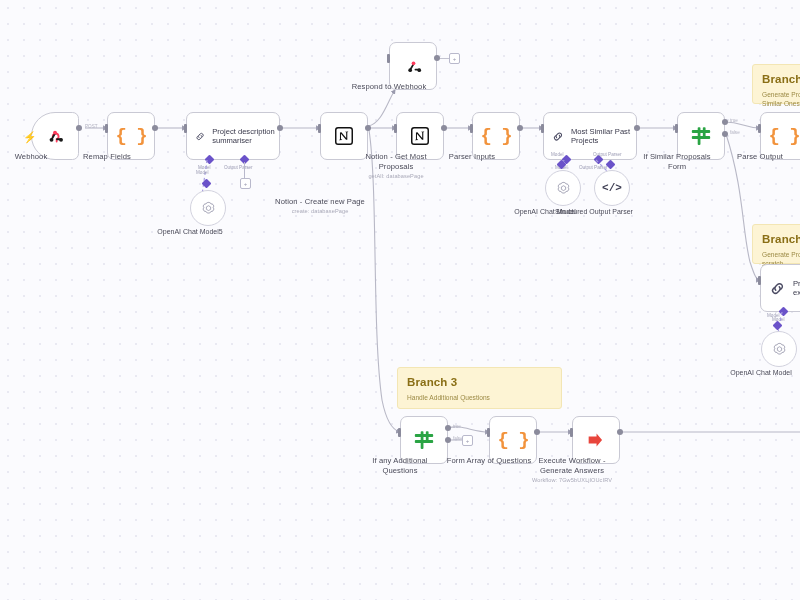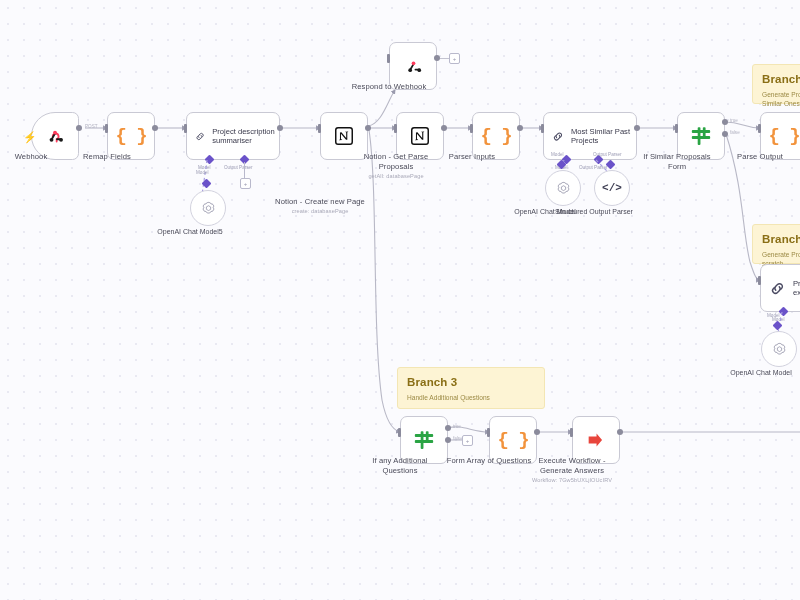--- a/index.html
+++ b/index.html
@@ -125,21 +125,21 @@
   <div class="sticky" style="left:752px;top:64px;width:110px;height:40px;">
     <h3>Branch 1</h3>
     <p>Generate Proposal from Similar Ones.</p>
   </div>
 
   <div class="sticky" style="left:752px;top:224px;width:110px;height:40px;">
     <h3>Branch 2</h3>
     <p>Generate Proposal from scratch.</p>
   </div>
 
-  <div class="sticky" style="left:397px;top:367px;width:148px;height:42px;">
+  <div class="sticky" style="left:397px;top:367px;width:165px;height:42px;">
     <h3>Branch 3</h3>
     <p>Handle Additional Questions</p>
   </div>
 
 
   <div class="node" style="left:31px;top:112px;">
     <div class="nbox trigger">
       <span class="bolt">⚡</span>
       <svg class="ico" width="22" height="22" viewBox="0 0 24 24">
         <path d="M9.5 12.5a3.2 3.2 0 1 1 4.3 3V18" stroke="#ff3b5c" stroke-width="2" fill="none" stroke-linecap="round"></path>
@@ -217,21 +217,21 @@
   <div class="node" style="left:396px;top:112px;">
     <div class="nbox">
       <svg width="22" height="22" viewBox="0 0 24 24">
         <rect x="3" y="3" width="18" height="18" rx="2.5" fill="#fff" stroke="#111" stroke-width="1.6"></rect>
         <path d="M7.6 16.4V8.2l1.6-.2 5.2 6.3V8l-1.1-.3V7.3l3.2-.2v.6l-.9.3v8.1l-1.4.1-5.5-6.6v5.9l1.2.3v.6l-3.3.1v-.6z" fill="#111"></path>
       </svg>
     </div>
     <div class="port in" style="left:-2px;top:12px;"></div>
     <div class="port" style="left:45px;top:13px;"></div>
     <div class="nlabel" style="width:86px;">
-      <span>Notion - Get Parse Proposals</span>
+      <span>Notion - Get Most Proposals</span>
       <span class="nsub">getAll: databasePage</span>
     </div>
   </div>
 
   <div class="node" style="left:472px;top:112px;">
     <div class="nbox">
       <span class="code-braces">{ }</span>
     </div>
     <div class="port in" style="left:-2px;top:12px;"></div>
     <div class="port" style="left:45px;top:13px;"></div>

